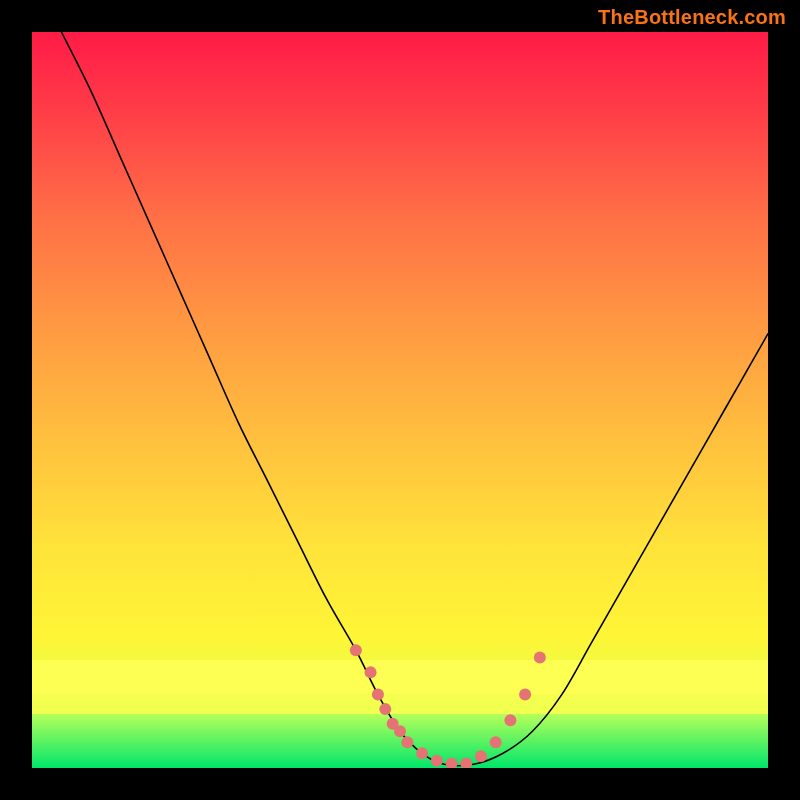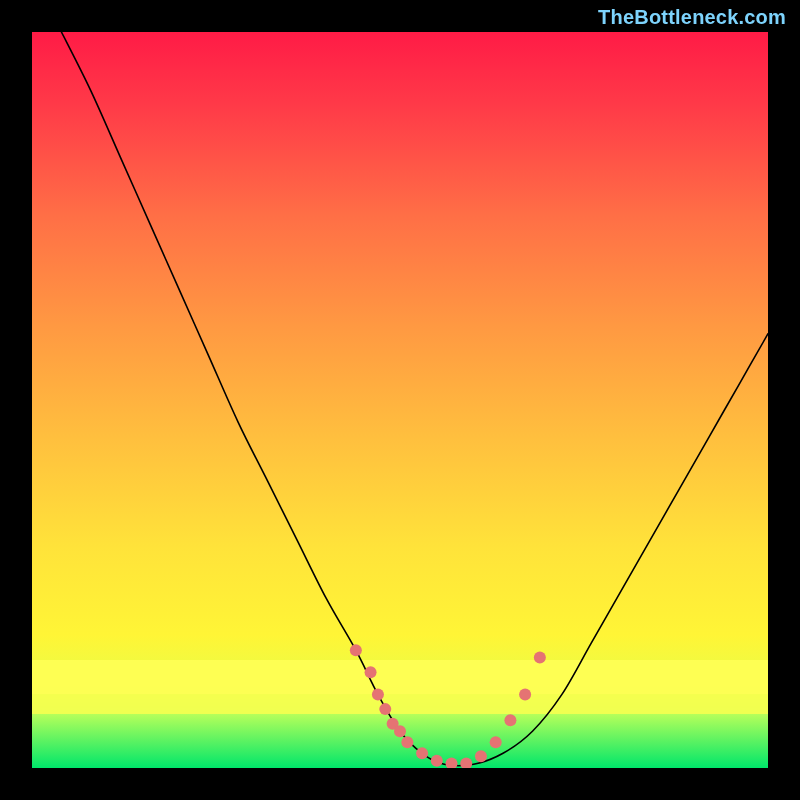--- a/index.html
+++ b/index.html
@@ -10,21 +10,21 @@
     height: 800px;
     background: #000;
   }
   .watermark {
     position: absolute;
     top: 6px;
     right: 14px;
     font-family: Arial, Helvetica, sans-serif;
     font-size: 20px;
     font-weight: bold;
-    color: #7dd3fc;
+    color: #f97316;
     letter-spacing: 0.2px;
     z-index: 10;
   }
   .plot {
     position: absolute;
     left: 32px;
     top: 32px;
     width: 736px;
     height: 736px;
   }

